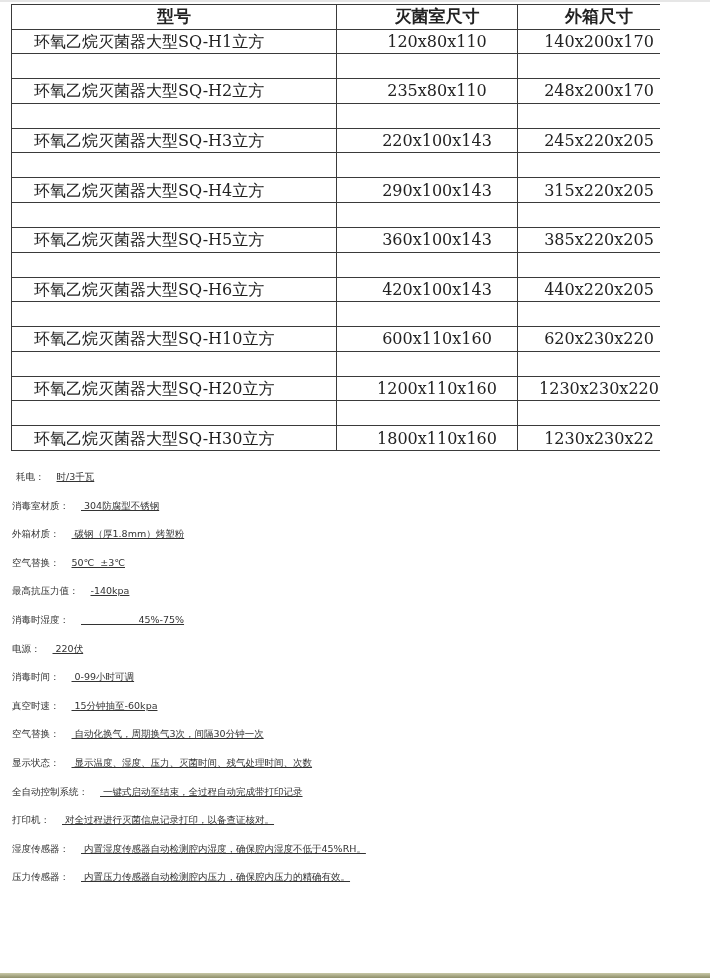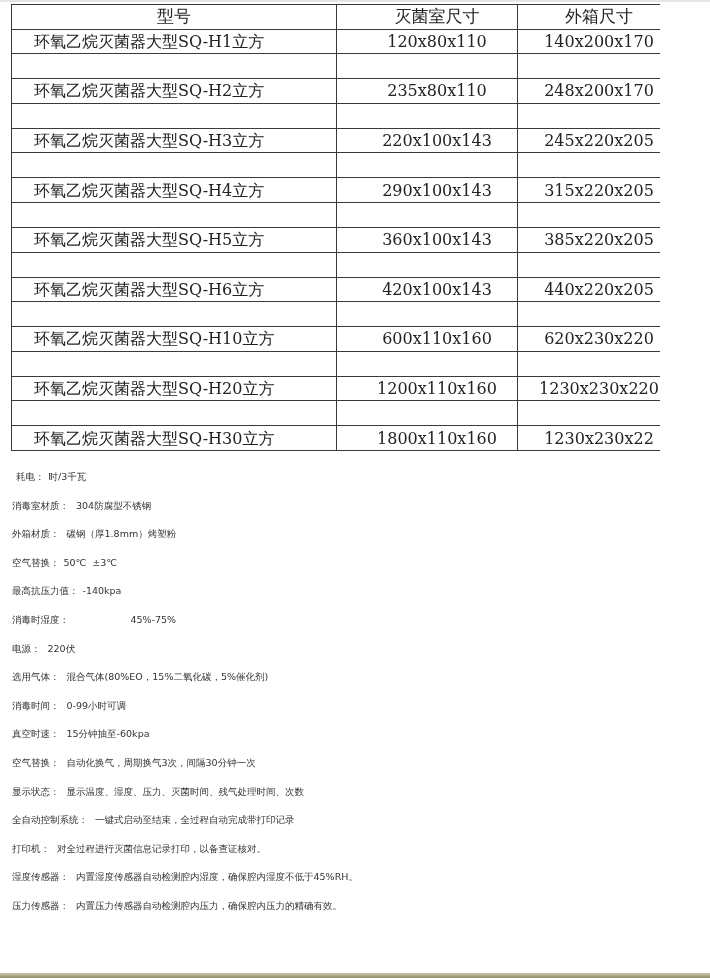--- a/index.html
+++ b/index.html
@@ -39,20 +39,21 @@
       height: 23.6px;
       padding: 0;
       font-size: 16px;
       line-height: 23px;
       white-space: nowrap;
       overflow: hidden;
     }
     table.spec-table tr.header td {
       text-align: center;
       font-size: 17px;
+      font-weight: bold;
     }
     table.spec-table td.c-model { width: 325px; padding-left: 22px; box-sizing: border-box; }
     table.spec-table td.c-chamber { width: 160px; text-align: center; padding-left: 20px; }
     table.spec-table td.c-outer { width: 162px; text-align: center; }
     table.spec-table tr.header td.c-model { padding-left: 0; text-align: center; }
     table.spec-table tr.spacer td { height: 24px; }
 
     .specs {
       position: absolute;
       left: 12px;
@@ -61,21 +62,21 @@
       font-family: "DejaVu Sans", "Liberation Sans", sans-serif;
       font-size: 9.5px;
       color: #333333;
     }
     .spec-line {
       height: 28.6px;
       line-height: 14px;
       white-space: pre;
     }
     .spec-line .lbl { }
-    .spec-line .val { margin-left: 4px; }
+    .spec-line .val { margin-left: 12px; text-decoration: underline; }
     .spec-line.first { padding-left: 4px; }
 
     .bottom-bar {
       position: absolute;
       left: 0;
       top: 973px;
       width: 710px;
       height: 5px;
       background: linear-gradient(#c9c9a8, #8e8e6a);
     }
@@ -183,21 +184,20 @@
 </div>
 
 <div class="specs" id="specs">
     <div class="spec-line first"><span class="lbl">耗电：</span><span class="val">时/3千瓦</span></div>
     <div class="spec-line"><span class="lbl">消毒室材质：</span><span class="val"> 304防腐型不锈钢</span></div>
     <div class="spec-line"><span class="lbl">外箱材质：</span><span class="val"> 碳钢（厚1.8mm）烤塑粉</span></div>
     <div class="spec-line"><span class="lbl">空气替换：</span><span class="val">50℃  ±3℃</span></div>
     <div class="spec-line"><span class="lbl">最高抗压力值：</span><span class="val">-140kpa</span></div>
     <div class="spec-line"><span class="lbl">消毒时湿度：</span><span class="val">                   45%-75%</span></div>
     <div class="spec-line"><span class="lbl">电源：</span><span class="val"> 220伏</span></div>
-    <div class="spec-line"><span class="lbl">选用气体：</span><span class="val"> 混合气体(80%EO，15%二氧化碳，5%催化剂)</span></div>
     <div class="spec-line"><span class="lbl">消毒时间：</span><span class="val"> 0-99小时可调</span></div>
     <div class="spec-line"><span class="lbl">真空时速：</span><span class="val"> 15分钟抽至-60kpa</span></div>
     <div class="spec-line"><span class="lbl">空气替换：</span><span class="val"> 自动化换气，周期换气3次，间隔30分钟一次</span></div>
     <div class="spec-line"><span class="lbl">显示状态：</span><span class="val"> 显示温度、湿度、压力、灭菌时间、残气处理时间、次数</span></div>
     <div class="spec-line"><span class="lbl">全自动控制系统：</span><span class="val"> 一键式启动至结束，全过程自动完成带打印记录</span></div>
     <div class="spec-line"><span class="lbl">打印机：</span><span class="val"> 对全过程进行灭菌信息记录打印，以备查证核对。</span></div>
     <div class="spec-line"><span class="lbl">湿度传感器：</span><span class="val"> 内置湿度传感器自动检测腔内湿度，确保腔内湿度不低于45%RH。</span></div>
     <div class="spec-line"><span class="lbl">压力传感器：</span><span class="val"> 内置压力传感器自动检测腔内压力，确保腔内压力的精确有效。</span></div>
   </div>
 

